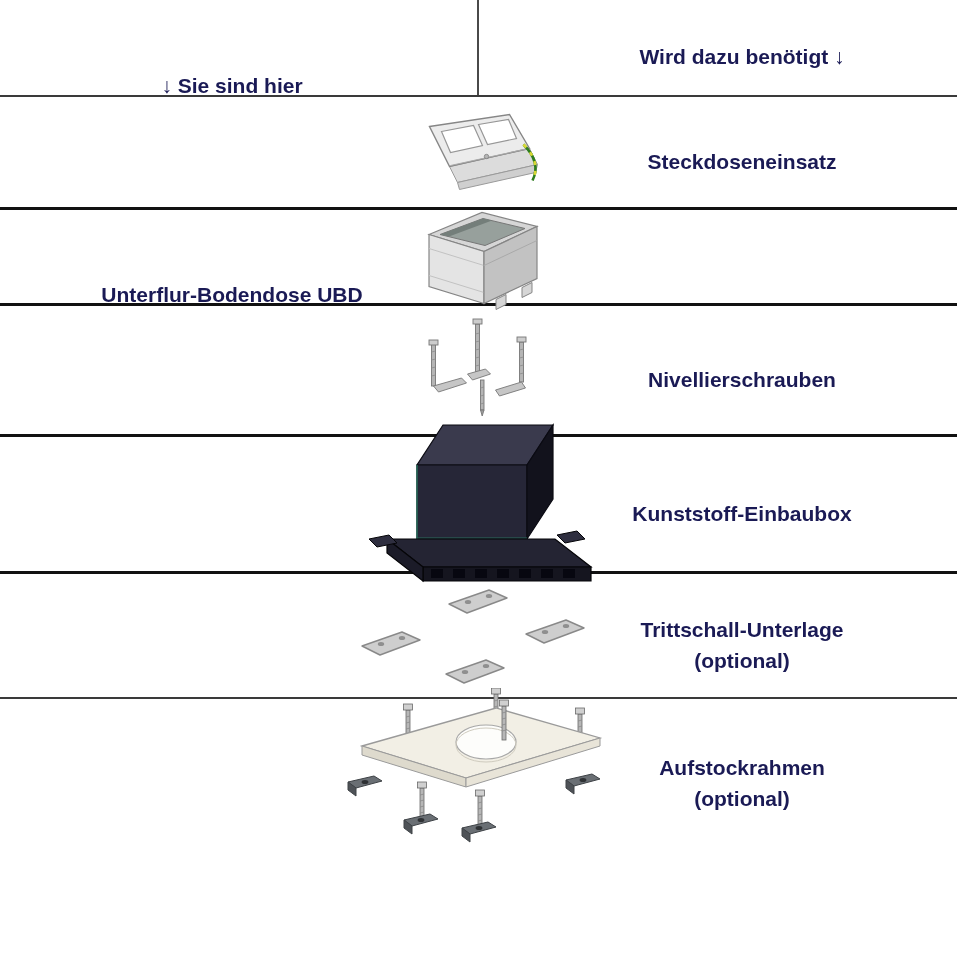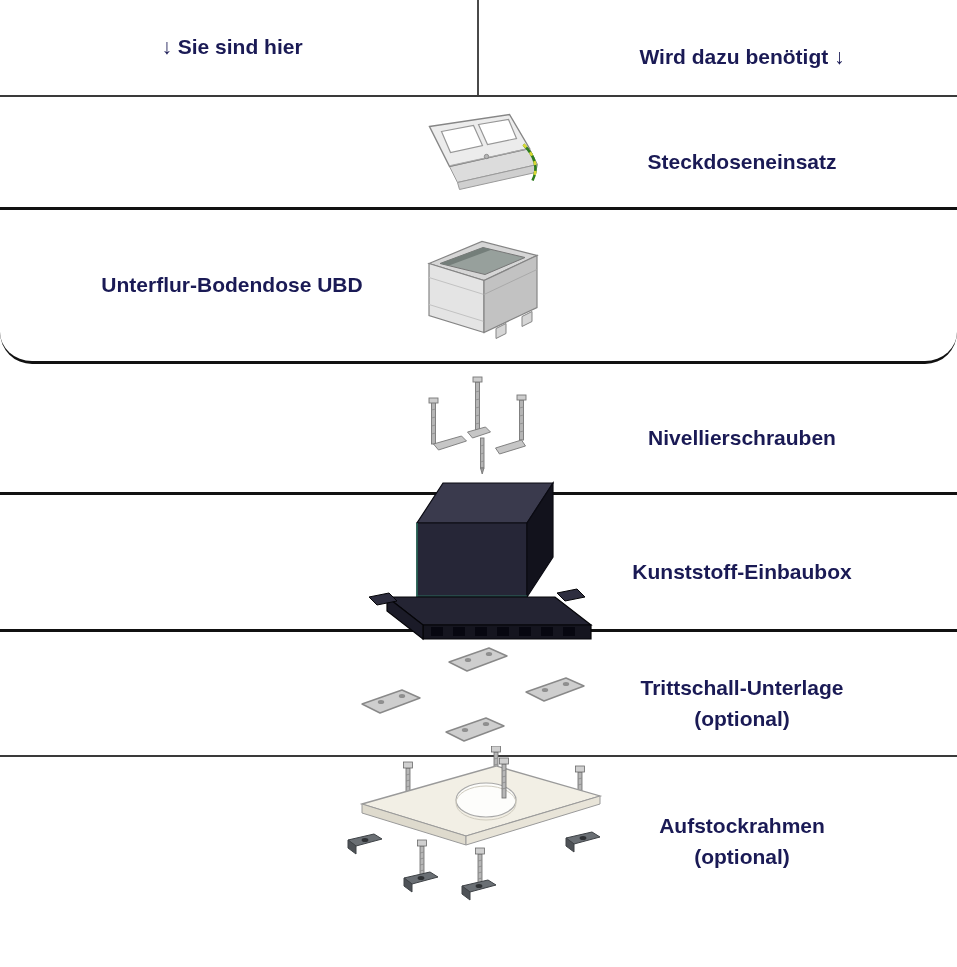--- a/index.html
+++ b/index.html
@@ -13,41 +13,41 @@
     color: #1a1a55;
     overflow: hidden;
   }
   .row { position: relative; width: 100%; }
   .sep-thin  { border-bottom: 2px solid #3a3a3a; }
   .sep-thick { border-bottom: 3px solid #111111; }
   .half {
     position: absolute; top: 0; height: 100%;
     display: flex; align-items: center; justify-content: center;
   }
-  .half.left  { left: 0;     width: 478px; padding-right: 14px; }
+  .half.left  { left: 0;     width: 478px; padding-right: 14px; margin-top: 39px; }
   .half.right { left: 485px; width: 478px; padding-left: 36px; margin-top: 10px; }
   .label {
     font-weight: bold;
     font-size: 21px;
     line-height: 1.45;
     text-align: center;
     white-space: pre-line;
     color: #1a1a55;
   }
   .center-img {
     position: absolute; left: 50%; top: 50%;
     transform: translate(-50%, -50%);
   }
   .vdivider {
     position: absolute; left: 477px; top: 0;
     width: 2px; height: 100%; background: #4a4a4a;
   }
   .h-header { height: 97px; }
   .h-r1 { height: 113px; }
-  .h-r2 { height: 154px; border-radius: 32px; }
+  .h-r2 { height: 96px; }
   .h-r3 { height: 131px; }
   .h-r4 { height: 137px; }
   .h-r5 { height: 125px; padding-left: 20px; }
   .h-r6 { height: 149px; }
   svg { display: block; }
 </style>
 </head>
 <body>
 
 <div class="page">

